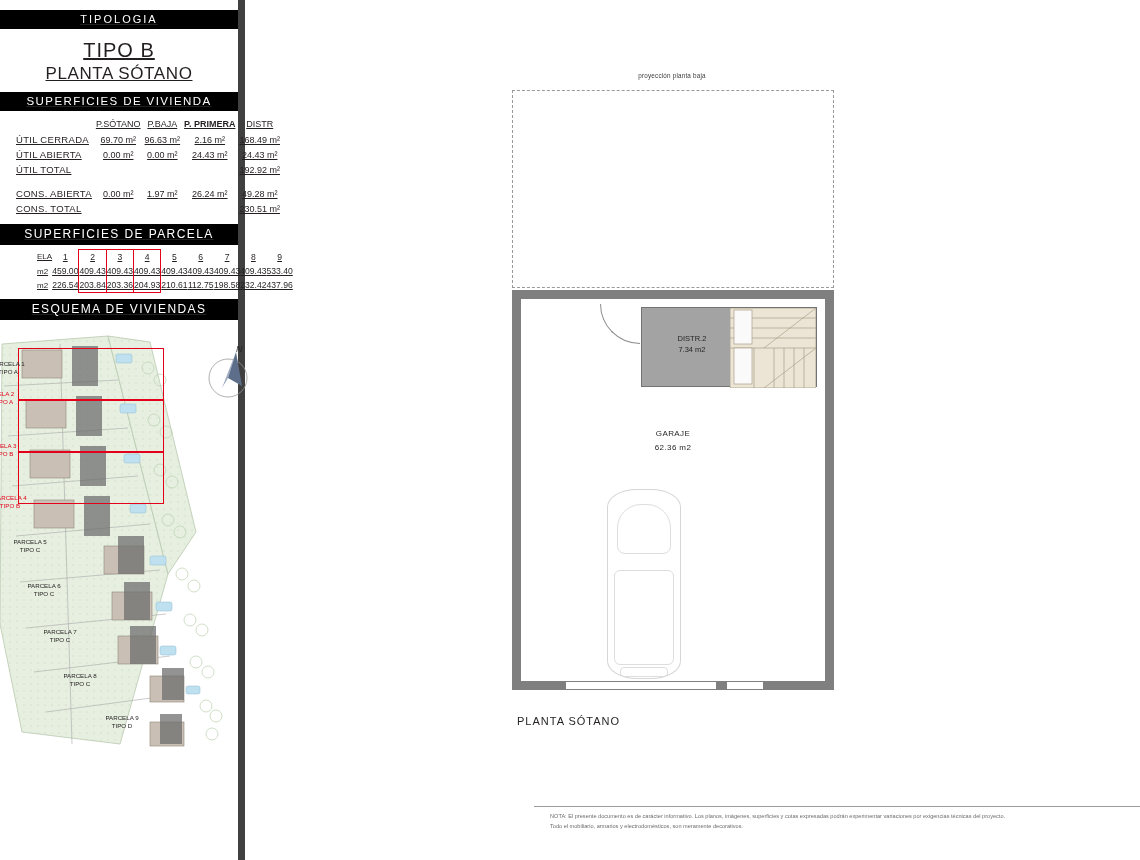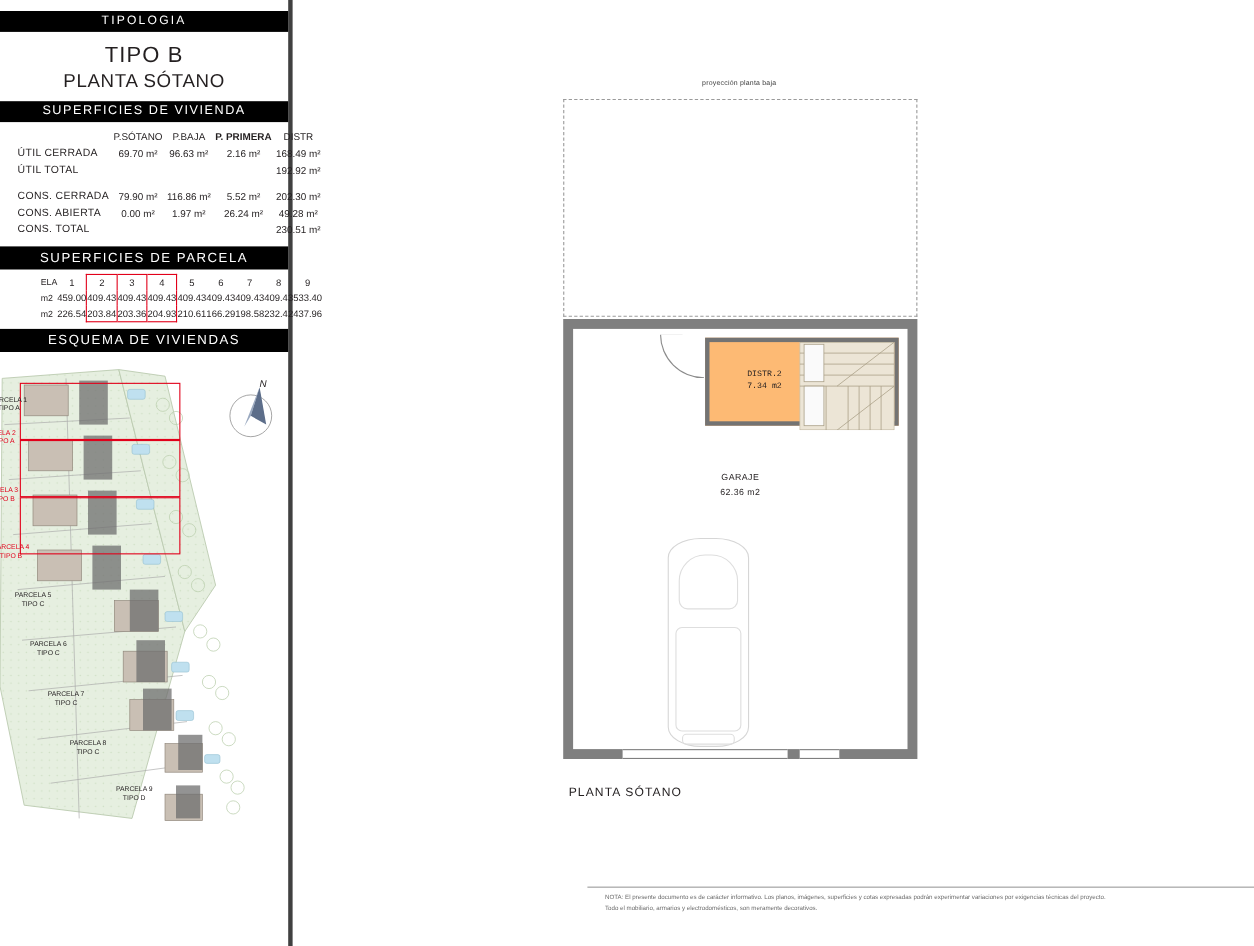--- a/index.html
+++ b/index.html
@@ -8,22 +8,23 @@
     width:1140px; height:860px;
     background:#ffffff;
     font-family:"Liberation Sans", sans-serif;
     color:#231f20;
     overflow:hidden;
     position:relative;
   }
   
   #sheet { position:absolute; inset:0; }
   #left-panel {
-    position:absolute; left:0; top:0; width:266px; height:860px;
-    border-right:4px solid #404040;
+    position:absolute; left:0; top:0; width:245px; height:860px;
+    border-right:7px solid #404040;
+    text-decoration:underline;
   }
   #right-panel {
     position:absolute; left:267px; top:0; right:0; height:860px;
   }
 
   
   .black-bar {
     background:#000; color:#fff; text-align:center;
     font-size:11.5px; letter-spacing:1.4px; padding:3px 0 4px;
   }
@@ -76,21 +77,21 @@
   #proj-caption {
     position:absolute; left:0; top:-13px; width:330px; text-align:center;
     font-size:6.3px; color:#3b3b3b; letter-spacing:.2px;
   }
   #outer-wall {
     position:absolute; left:5px; top:205px; width:322px; height:400px;
     border:9px solid #7f7f7f; background:#fff;
   }
   #distr {
     position:absolute; left:120px; top:8px; width:176px; height:80px;
-    background:#fdba74; border:4px solid #737373;font-family:Liberation Mono, monospace;
+    background:#a3a3a3; border:1px solid #737373;
   }
   #distr .lbl {
     position:absolute; left:10px; top:25px; width:80px; text-align:center;
     font-size:7.5px; line-height:1.5;
   }
   #stair {
     position:absolute; right:0; top:0; width:86px; height:80px;
     background:#e7e0d2;
   }
   #stair .diag { position:absolute; left:0; top:0; width:100%; height:100%; }
@@ -156,37 +157,37 @@
         <td class="bold">P. PRIMERA</td>
         <td>DISTR</td>
       </tr>
       <tr>
         <td class="rowlabel">ÚTIL CERRADA</td>
         <td class="num">69.70 m²</td>
         <td class="num">96.63 m²</td>
         <td class="num">2.16 m²</td>
         <td class="num">168.49 m²</td>
       </tr>
+      <tr>
+        <td class="rowlabel">ÚTIL ABIERTA</td>
+        <td class="num">0.00 m²</td>
+        <td class="num">0.00 m²</td>
+        <td class="num">24.43 m²</td>
+        <td class="num">24.43 m²</td>
+      </tr>
       <tr class="tot">
         <td class="rowlabel">ÚTIL TOTAL</td>
         <td class="num"></td>
         <td class="num"></td>
         <td class="num"></td>
         <td class="num">192.92 m²</td>
       </tr>
       <tr class="spacer">
             <td colspan="5"></td>
           </tr>
-      <tr>
-        <td class="rowlabel">CONS. CERRADA</td>
-        <td class="num">79.90 m²</td>
-        <td class="num">116.86 m²</td>
-        <td class="num">5.52 m²</td>
-        <td class="num">202.30 m²</td>
-      </tr>
       <tr>
         <td class="rowlabel">CONS. ABIERTA</td>
         <td class="num">0.00 m²</td>
         <td class="num">1.97 m²</td>
         <td class="num">26.24 m²</td>
         <td class="num">49.28 m²</td>
       </tr>
       <tr class="tot">
         <td class="rowlabel">CONS. TOTAL</td>
         <td class="num"></td>
@@ -225,21 +226,21 @@
         <td>409.43</td>
         <td>533.40</td>
       </tr>
       <tr>
         <td class="lbl">m2</td>
         <td>226.54</td>
         <td class="hl-l hl-b">203.84</td>
         <td class="hl-l hl-b">203.36</td>
         <td class="hl-l hl-b hl-r">204.93</td>
         <td>210.61</td>
-        <td>166.29</td>
+        <td>112.75</td>
         <td>198.58</td>
         <td>232.42</td>
         <td>437.96</td>
       </tr>
     </tbody>
       </table>
 
     <div class="black-bar" style="margin-top:6px; font-size:12px;">ESQUEMA DE VIVIENDAS</div>
 
     <div id="site">

